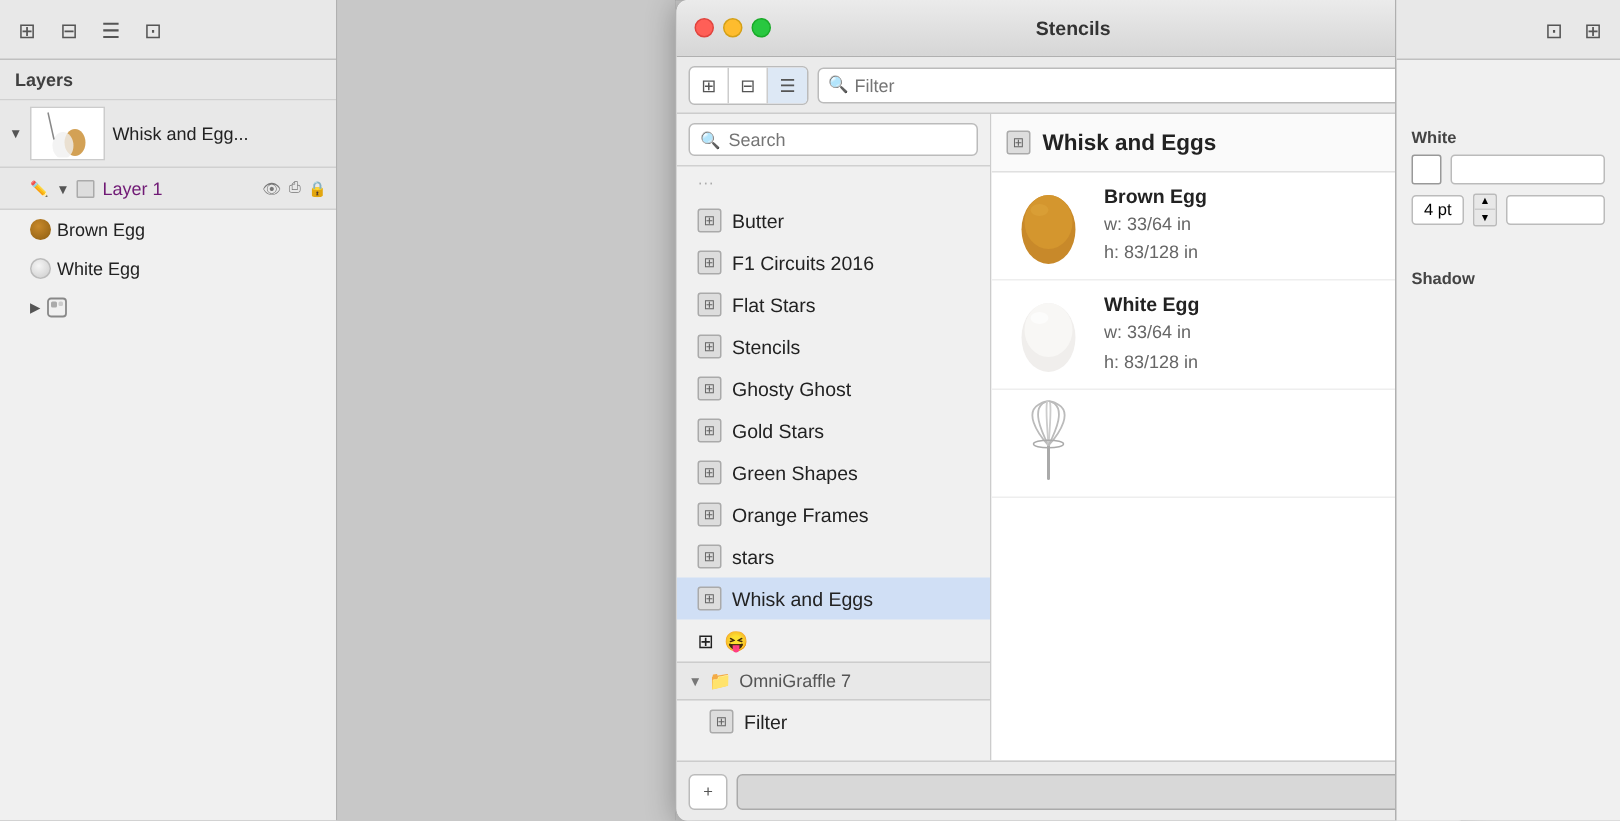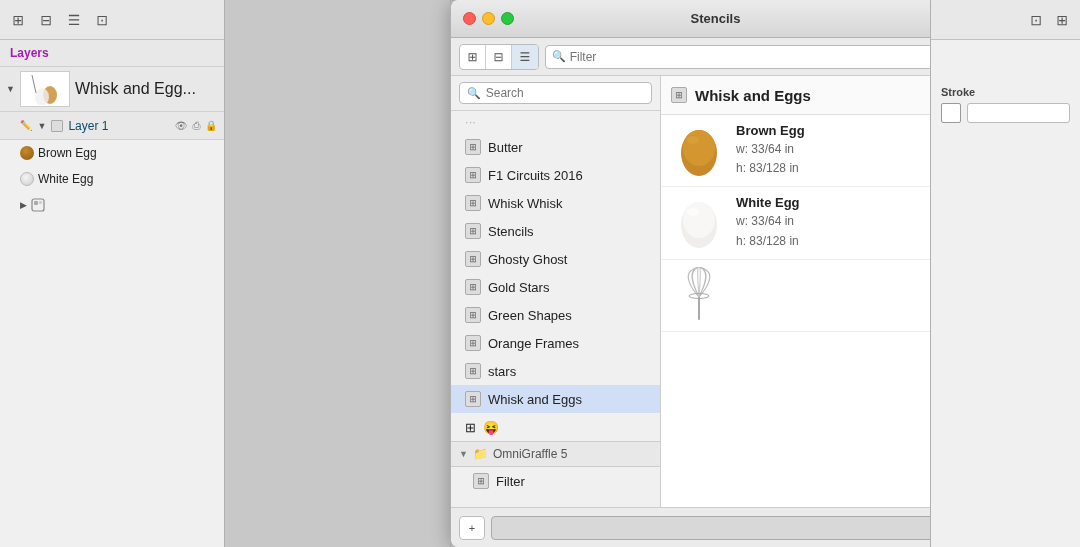--- a/index.html
+++ b/index.html
@@ -39,21 +39,21 @@
       align-items: center;
       justify-content: center;
       color: #555;
       font-size: 14px;
       cursor: pointer;
     }
     .layers-header {
       padding: 6px 10px;
       font-weight: 600;
       font-size: 12px;
-      color: #a21caf;
+      color: #404040;
       border-bottom: 1px solid #d0d0d0;
       background: #e8e8e8;
     }
     .layer-row {
       display: flex;
       align-items: center;
       padding: 3px 6px;
       height: 26px;
       gap: 4px;
       font-size: 12px;
@@ -501,28 +501,28 @@
   <div style="display:flex;align-items:center;padding:4px 6px;border-bottom:1px solid #d0d0d0;background:#e8e8e8;gap:5px;">
     <span style="font-size:9px;color:#555;">▼</span>
     <div style="width:50px;height:36px;background:white;border:1px solid #ccc;overflow:hidden;display:flex;align-items:center;justify-content:center;">
       <svg width="46" height="32" viewBox="0 0 46 32">
 
         <ellipse cx="28" cy="22" rx="7" ry="9" fill="#c8892a" opacity="0.8"></ellipse>
         <ellipse cx="20" cy="24" rx="7" ry="9" fill="#f0f0f0" opacity="0.8"></ellipse>
         <line x1="10" y1="2" x2="14" y2="20" stroke="#888" stroke-width="1"></line>
       </svg>
     </div>
-    <span style="font-size:16px;color:#222;font-weight:500;">Whisk and Egg...</span>
+    <span style="font-size:12px;color:#222;font-weight:500;">Whisk and Egg...</span>
   </div>
 
   <div style="display:flex;align-items:center;padding:4px 6px 4px 20px;border-bottom:1px solid #d0d0d0;background:#e8e8e8;gap:5px;height:28px;">
     <span style="font-size:10px;color:#aaa;">✏️</span>
     <span style="font-size:9px;color:#555;">▼</span>
     <span style="width:12px;height:12px;background:#ddd;border:1px solid #aaa;display:inline-block;border-radius:1px;font-size:8px;text-align:center;line-height:12px;"></span>
-    <span style="font-size:12px;color:#0c4a6e;flex:1;">Layer 1</span>
+    <span style="font-size:12px;color:#701a75;flex:1;">Layer 1</span>
     <span style="font-size:10px;color:#777;">👁</span>
     <span style="font-size:10px;color:#777;">⎙</span>
     <span style="font-size:10px;color:#777;">🔒</span>
   </div>
 
   <div class="layer-row layer-indent">
     <div class="layer-icon egg-brown"></div>
     <span class="layer-name">Brown Egg</span>
   </div>
 
@@ -620,21 +620,21 @@
       <div class="sidebar-item">
         <div class="item-icon">⊞</div>
         <span>Butter</span>
       </div>
       <div class="sidebar-item">
         <div class="item-icon">⊞</div>
         <span>F1 Circuits 2016</span>
       </div>
       <div class="sidebar-item">
         <div class="item-icon">⊞</div>
-        <span>Whisk Whisk</span>
+        <span>Flat Stars</span>
       </div>
       <div class="sidebar-item">
         <div class="item-icon">⊞</div>
         <span>Stencils</span>
       </div>
       <div class="sidebar-item">
         <div class="item-icon">⊞</div>
         <span>Ghosty Ghost</span>
       </div>
       <div class="sidebar-item">
@@ -658,21 +658,21 @@
         <span>Whisk and Eggs</span>
       </div>
       <div class="emoji-item">
         <div class="item-icon">⊞</div>
         <span>😝</span>
       </div>
 
       <div class="section-header">
         <span class="section-arrow">▼</span>
         <span class="section-folder-icon">📁</span>
-        <span>OmniGraffle 5</span>
+        <span>OmniGraffle 7</span>
       </div>
       <div class="sidebar-item" style="padding-left:22px;">
         <div class="item-icon">⊞</div>
         <span>Filter</span>
       </div>
     </div>
 
     <div class="stencils-content">
 
       <div class="content-header">
@@ -735,21 +735,30 @@
 </div>
 
 <div class="right-panel">
   <div class="right-toolbar">
     <div class="toolbar-icon">⊡</div>
     <div class="toolbar-icon">⊞</div>
   </div>
 
   <div style="height:40px;"></div>
 
-  <div class="right-section-title">Stroke</div>
+  <div class="right-section-title">White</div>
   <div class="stroke-row">
     <div class="color-swatch"></div>
     <div style="flex:1;height:20px;background:white;border:1px solid #bbb;border-radius:3px;"></div>
   </div>
+  <div class="stroke-row">
+    <input class="stroke-input" value="4 pt" readonly="" style="">
+    <div class="stepper">
+      <div class="stepper-btn">▲</div>
+      <div class="stepper-btn">▼</div>
+    </div>
+    <div style="flex:1;height:20px;background:white;border:1px solid #bbb;border-radius:3px;"></div>
+  </div>
 
   <div style="height:20px;"></div>
 
+  <div class="right-section-title">Shadow</div>
 </div>
 
 </body></html>

